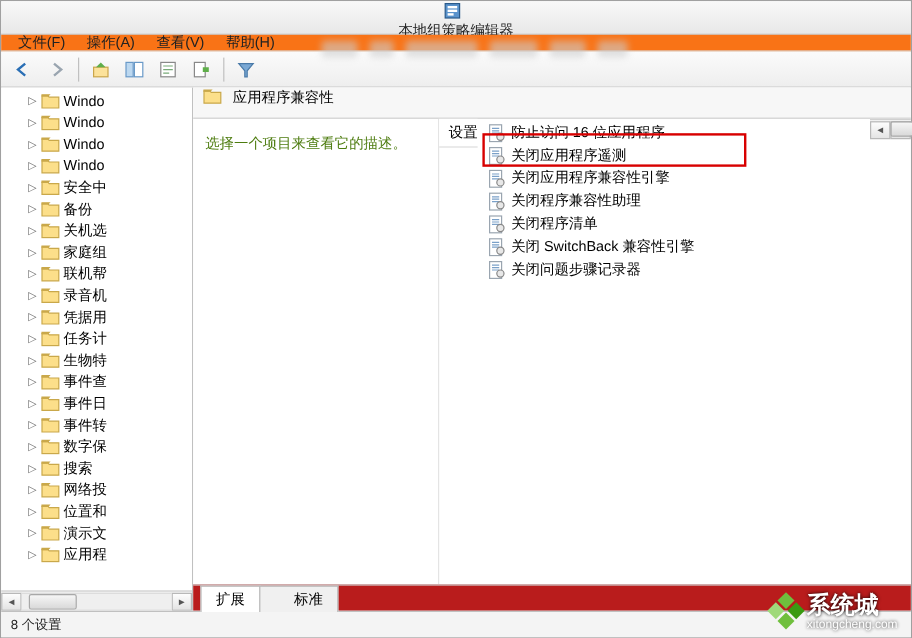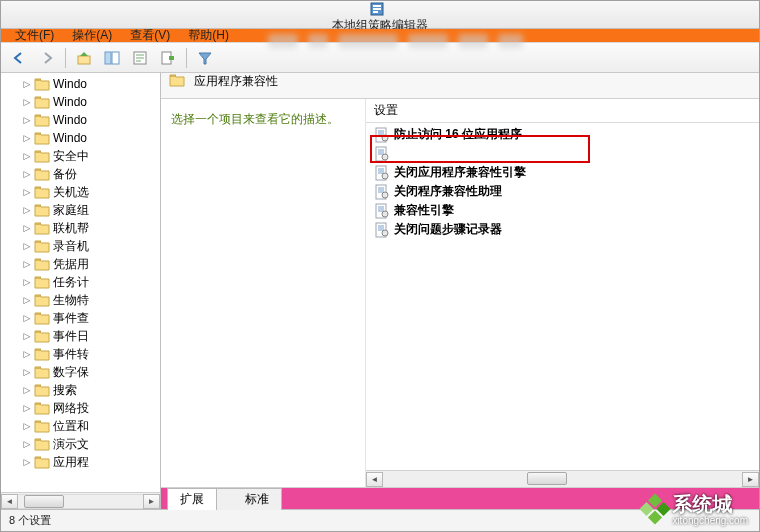--- a/index.html
+++ b/index.html
@@ -36,34 +36,34 @@
 
 .hscroll { height: 17px; background: #f0f0f0; border-top: 1px solid #d0d0d0; display: flex; align-items: center; }
 .hscroll .arrow { width: 17px; height: 15px; background: linear-gradient(#fdfdfd,#e4e4e4); border: 1px solid #b8b8b8; display: flex; align-items: center; justify-content: center; font-size: 8px; color: #555; }
 .hscroll .track { flex: 1; height: 15px; background: #efefef; border-top: 1px solid #dcdcdc; border-bottom: 1px solid #dcdcdc; position: relative; }
 .hscroll .thumb { position: absolute; left: 6px; width: 40px; height: 13px; top: 0; background: linear-gradient(#f6f6f6,#d9d9d9); border: 1px solid #a8a8a8; border-radius: 2px; }
 
 .rightpane { flex: 1; display: flex; flex-direction: column; background: #fff; }
 .pathbar { height: 26px; display: flex; align-items: flex-start; padding: 0 8px; border-bottom: 1px solid #d0d0d0; background: #f7f7f7; font-size: 12px; gap: 6px; }
 .content { flex: 1; display: flex; min-height: 0; }
 .descpane { width: 205px; padding: 12px 10px; font-size: 12px; color: #4d7c0f; border-right: 1px solid #e4e4e4; }
-.listpane { flex: 1; display: flex; flex-direction: column; position: relative; }
+.listpane { flex: 1; display: flex; flex-direction: row; position: relative; }
 .listhdr { height: 24px; display: flex; align-items: center; border-bottom: 1px solid #dcdcdc; font-size: 12px; padding-left: 8px; background: #fff; }
 .listbody { flex: 1; overflow: hidden; font-size: 12px; padding-top: 2px; position: relative; }
-.listrow { display: flex; align-items: center; height: 19px; padding-left: 8px; gap: 4px; font-weight: bold; }
+.listrow { display: flex; align-items: center; height: 19px; padding-left: 8px; gap: 4px; }
 .listrow .ic { width: 16px; height: 16px; display: flex; align-items: center; justify-content: center; }
 .listrow .tx { color: #000; }
 .redbox { position: absolute; border: 2px solid #d80000; pointer-events: none; }
 
 .rhscroll { height: 17px; background: #f0f0f0; border-top: 1px solid #d0d0d0; display: flex; align-items: center; }
 .rhscroll .arrow { width: 17px; height: 15px; background: linear-gradient(#fdfdfd,#e4e4e4); border: 1px solid #b8b8b8; display: flex; align-items: center; justify-content: center; font-size: 8px; color: #555; }
 .rhscroll .track { flex: 1; height: 15px; background: #efefef; position: relative; }
 .rhscroll .thumb { position: absolute; left: 40%; width: 40px; height: 13px; top: 0; background: linear-gradient(#f6f6f6,#d9d9d9); border: 1px solid #a8a8a8; border-radius: 2px; }
 
-.tabsbar { height: 22px; display: flex; align-items: flex-end; padding-left: 6px; border-top: 1px solid #d0d0d0; background: #ec4899; font-size: 12px; }
+.tabsbar { height: 22px; display: flex; align-items: flex-end; padding-left: 6px; border-top: 1px solid #d0d0d0; background: #b91c1c; font-size: 12px; }
 .tab { padding: 2px 12px; border: 1px solid #b8b8b8; border-bottom: none; background: #fff; margin-right: -1px; position: relative; top: 1px; }
 .tab.inactive { background: #f0f0f0; padding-left: 28px; }
 
 .statusbar { height: 22px; border-top: 1px solid #c0c0c0; background: #f4f4f4; font-size: 11px; display: flex; align-items: center; padding: 0 8px; color: #222; }
 
 .watermark { position: absolute; right: 12px; bottom: 6px; display: flex; align-items: center; gap: 6px; color: #fff; text-shadow: 0 0 3px #000; font-size: 14px; }
 .watermark .logo { width: 22px; height: 22px; transform: rotate(45deg); display: grid; grid-template: 1fr 1fr / 1fr 1fr; gap: 2px; }
 .watermark .logo span { background: #6fbf3d; }
 .watermark .logo span:nth-child(2){ background:#3a9a12;}
 .watermark .logo span:nth-child(3){ background:#9fd97a;}
@@ -436,20 +436,21 @@
               <div class="listrow">
                 <span class="ic">
                   <svg width="16" height="16" viewBox="0 0 16 16">
                     <rect x="2" y="1" width="10" height="14" fill="#fff" stroke="#9aa5b0"></rect>
                     <line x1="4" y1="4" x2="10" y2="4" stroke="#7aa0c8"></line>
                     <line x1="4" y1="6" x2="10" y2="6" stroke="#7aa0c8"></line>
                     <line x1="4" y1="8" x2="10" y2="8" stroke="#7aa0c8"></line>
                     <circle cx="11" cy="11" r="3" fill="#e8e8e8" stroke="#888"></circle>
                   </svg>
                 </span>
+                <span class="tx">关闭应用程序遥测</span>
               </div>
               <div class="listrow">
                 <span class="ic">
                   <svg width="16" height="16" viewBox="0 0 16 16">
                     <rect x="2" y="1" width="10" height="14" fill="#fff" stroke="#9aa5b0"></rect>
                     <line x1="4" y1="4" x2="10" y2="4" stroke="#7aa0c8"></line>
                     <line x1="4" y1="6" x2="10" y2="6" stroke="#7aa0c8"></line>
                     <line x1="4" y1="8" x2="10" y2="8" stroke="#7aa0c8"></line>
                     <circle cx="11" cy="11" r="3" fill="#e8e8e8" stroke="#888"></circle>
                   </svg>
@@ -471,21 +472,33 @@
               <div class="listrow">
                 <span class="ic">
                   <svg width="16" height="16" viewBox="0 0 16 16">
                     <rect x="2" y="1" width="10" height="14" fill="#fff" stroke="#9aa5b0"></rect>
                     <line x1="4" y1="4" x2="10" y2="4" stroke="#7aa0c8"></line>
                     <line x1="4" y1="6" x2="10" y2="6" stroke="#7aa0c8"></line>
                     <line x1="4" y1="8" x2="10" y2="8" stroke="#7aa0c8"></line>
                     <circle cx="11" cy="11" r="3" fill="#e8e8e8" stroke="#888"></circle>
                   </svg>
                 </span>
-                <span class="tx">兼容性引擎</span>
+                <span class="tx">关闭程序清单</span>
+              </div>
+              <div class="listrow">
+                <span class="ic">
+                  <svg width="16" height="16" viewBox="0 0 16 16">
+                    <rect x="2" y="1" width="10" height="14" fill="#fff" stroke="#9aa5b0"></rect>
+                    <line x1="4" y1="4" x2="10" y2="4" stroke="#7aa0c8"></line>
+                    <line x1="4" y1="6" x2="10" y2="6" stroke="#7aa0c8"></line>
+                    <line x1="4" y1="8" x2="10" y2="8" stroke="#7aa0c8"></line>
+                    <circle cx="11" cy="11" r="3" fill="#e8e8e8" stroke="#888"></circle>
+                  </svg>
+                </span>
+                <span class="tx">关闭 SwitchBack 兼容性引擎</span>
               </div>
               <div class="listrow">
                 <span class="ic">
                   <svg width="16" height="16" viewBox="0 0 16 16">
                     <rect x="2" y="1" width="10" height="14" fill="#fff" stroke="#9aa5b0"></rect>
                     <line x1="4" y1="4" x2="10" y2="4" stroke="#7aa0c8"></line>
                     <line x1="4" y1="6" x2="10" y2="6" stroke="#7aa0c8"></line>
                     <line x1="4" y1="8" x2="10" y2="8" stroke="#7aa0c8"></line>
                     <circle cx="11" cy="11" r="3" fill="#e8e8e8" stroke="#888"></circle>
                   </svg>

